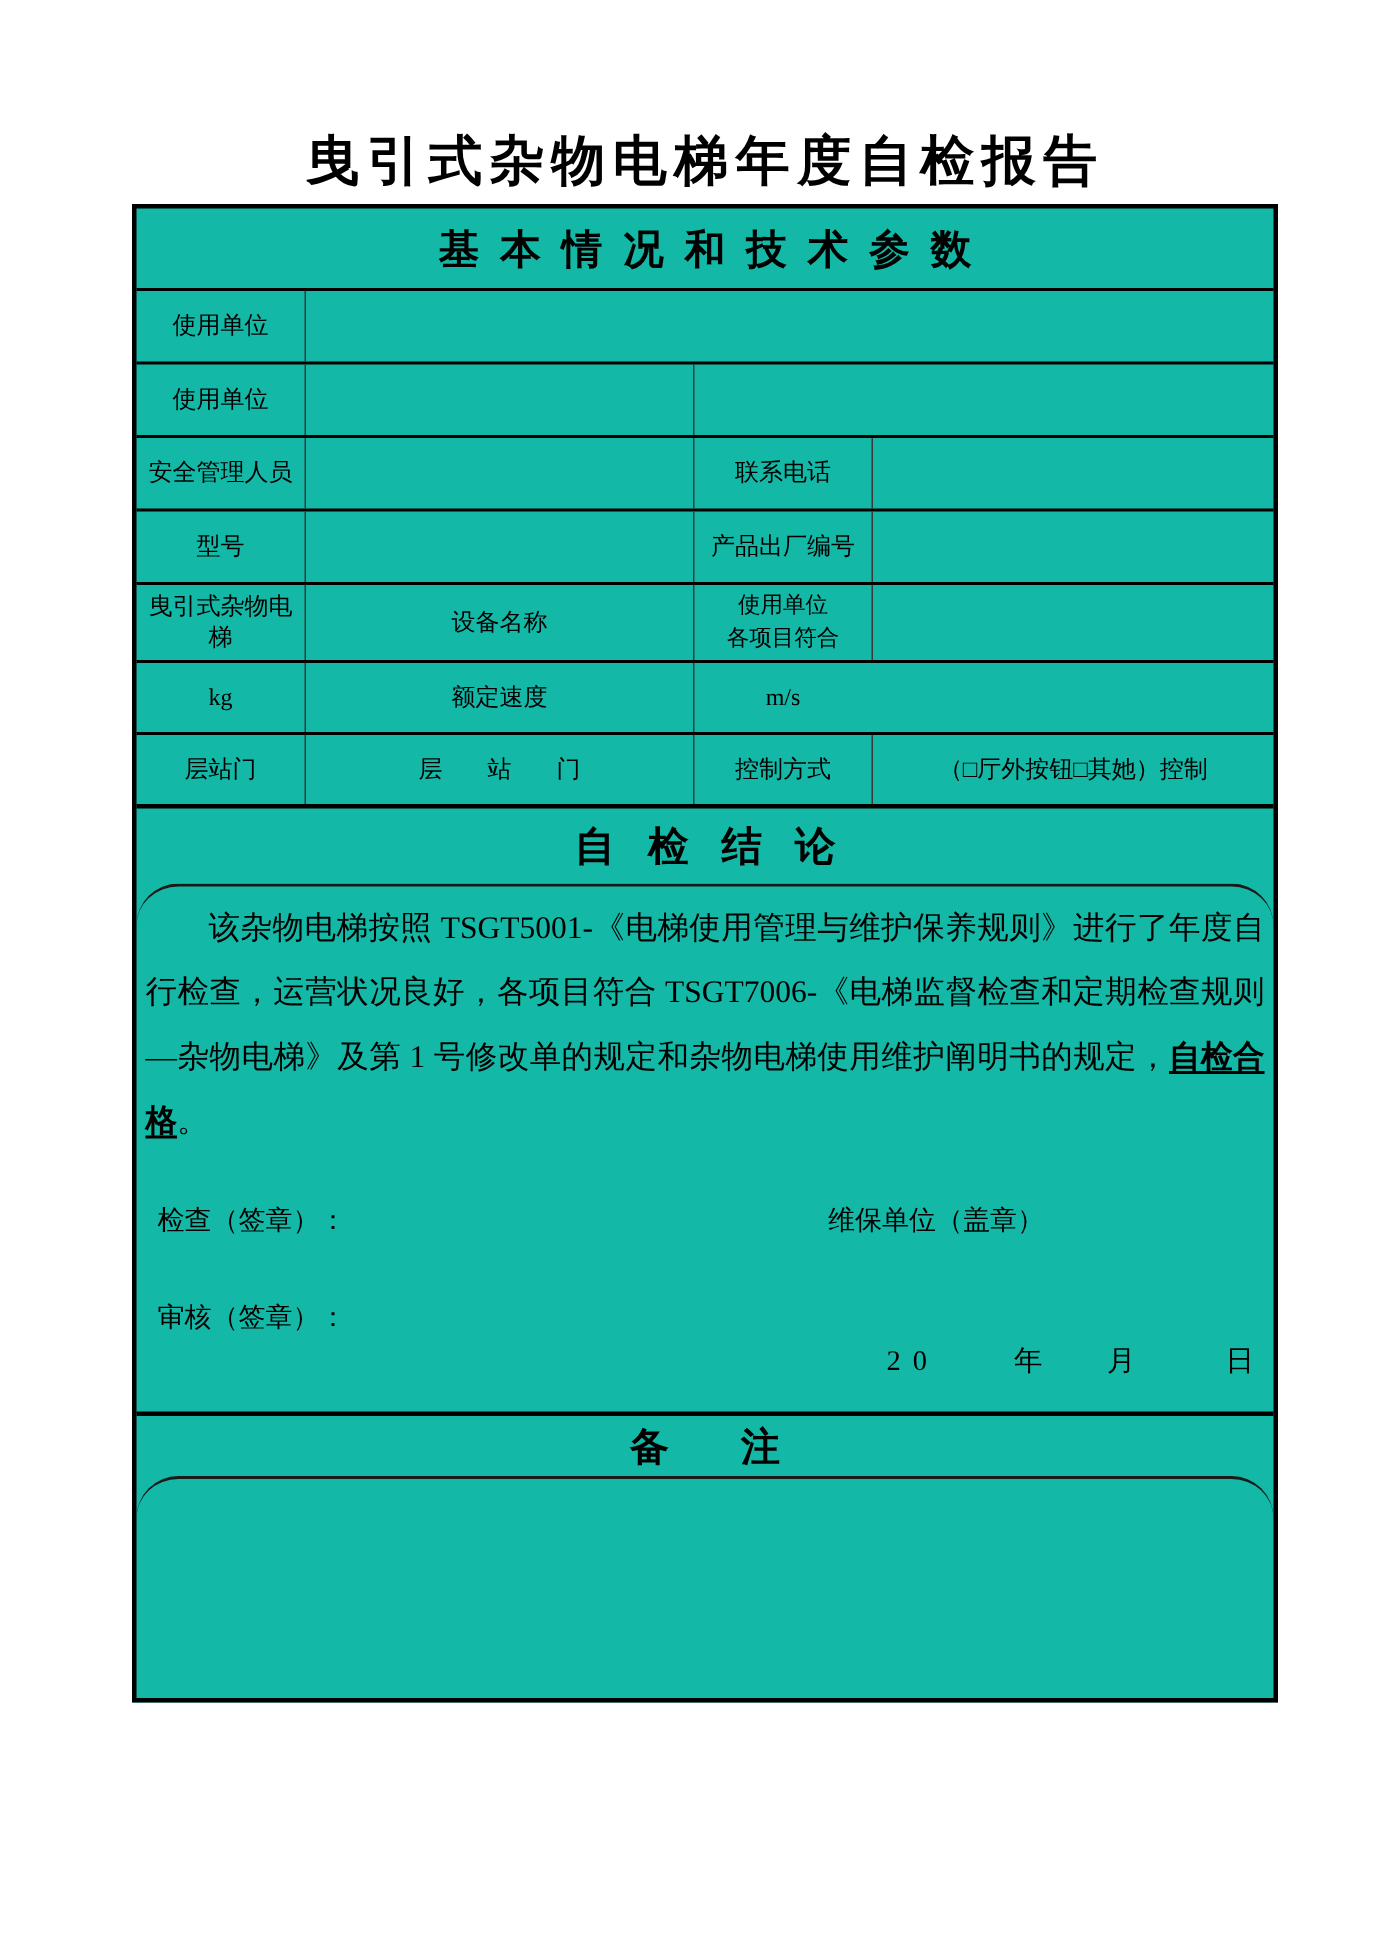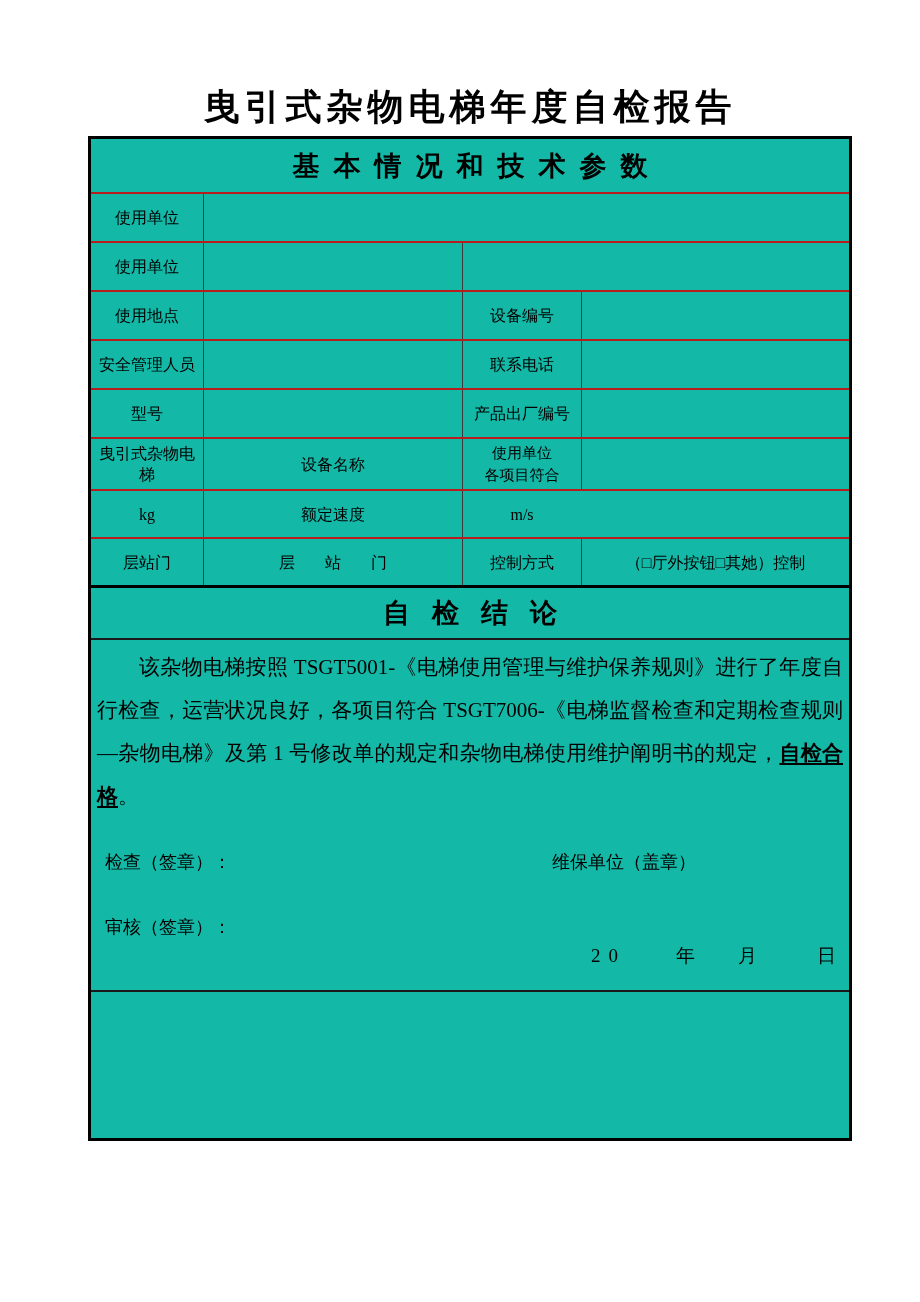--- a/index.html
+++ b/index.html
@@ -9,24 +9,24 @@
     color:#000;
   }
   .doc-title{
     margin:84px 0 6px 88px;width:764px;text-align:center;
     font-size:36px;font-weight:bold;line-height:46px;letter-spacing:5px;
   }
   .tbl{
     margin-left:88px;width:764px;box-sizing:border-box;
     border:3px solid #000;background:#14b8a6;
   }
-  .row{border-top:2px solid #b91c1c;display:grid;box-sizing:content-box;}
+  .row{border-top:2px solid #000000;display:grid;box-sizing:content-box;}
   .tbl > .row:first-child{border-top:none;}
   .sep-strong{border-top:3px solid #000;}
-  .sep-med{border-top:2px solid #1a1a1a;}
+  .sep-med{border-top:2px solid #1a1a1a;border-radius:28px;}
   .section-row{display:flex;align-items:center;justify-content:center;text-align:center;}
   .section-title{font-weight:bold;font-size:27px;}
   .ls-head{letter-spacing:14px;padding-left:14px;}
   .ls-concl{letter-spacing:22px;padding-left:22px;}
   .ls-remark{letter-spacing:48px;padding-left:48px;font-size:26px;}
   .r2{grid-template-columns:112px 1fr;}
   .r4{grid-template-columns:112px 259px 119px 1fr;}
   .h53{height:53px;} .h47{height:47px;} .h50{height:50px;} .h46{height:46px;}
   .h-concl{height:50px;} .h-remark{height:40px;}
   .cell{
@@ -70,26 +70,20 @@
       <div class="cell">使用单位</div>
       <div class="cell"></div>
     </div>
 
     <div class="row r4 h47">
       <div class="cell">使用单位</div>
       <div class="cell"></div>
       <div class="cell"></div>
     </div>
 
-    <div class="row r4 h47">
-      <div class="cell">使用地点</div>
-      <div class="cell"></div>
-      <div class="cell">设备编号</div>
-      <div class="cell"></div>
-    </div>
 
     <div class="row r4 h47">
       <div class="cell">安全管理人员</div>
       <div class="cell"></div>
       <div class="cell">联系电话</div>
       <div class="cell"></div>
     </div>
 
     <div class="row r4 h47">
       <div class="cell">型号</div>
@@ -135,17 +129,20 @@
       <div class="sig sig-maint">维保单位（盖章）</div>
       <div class="sig sig-review">审核（签章）：</div>
       <div class="dateline">
         <span class="d-num">20</span>
         <span class="d-y">年</span>
         <span class="d-m">月</span>
         <span class="d-d">日</span>
       </div>
     </div>
 
+    <div class="row section-row h-remark sep-strong">
+      <span class="section-title ls-remark">备注</span>
+    </div>
 
     <div class="row remark-body sep-med"></div>
 
   </div>
 </div>
 
 </body></html>

